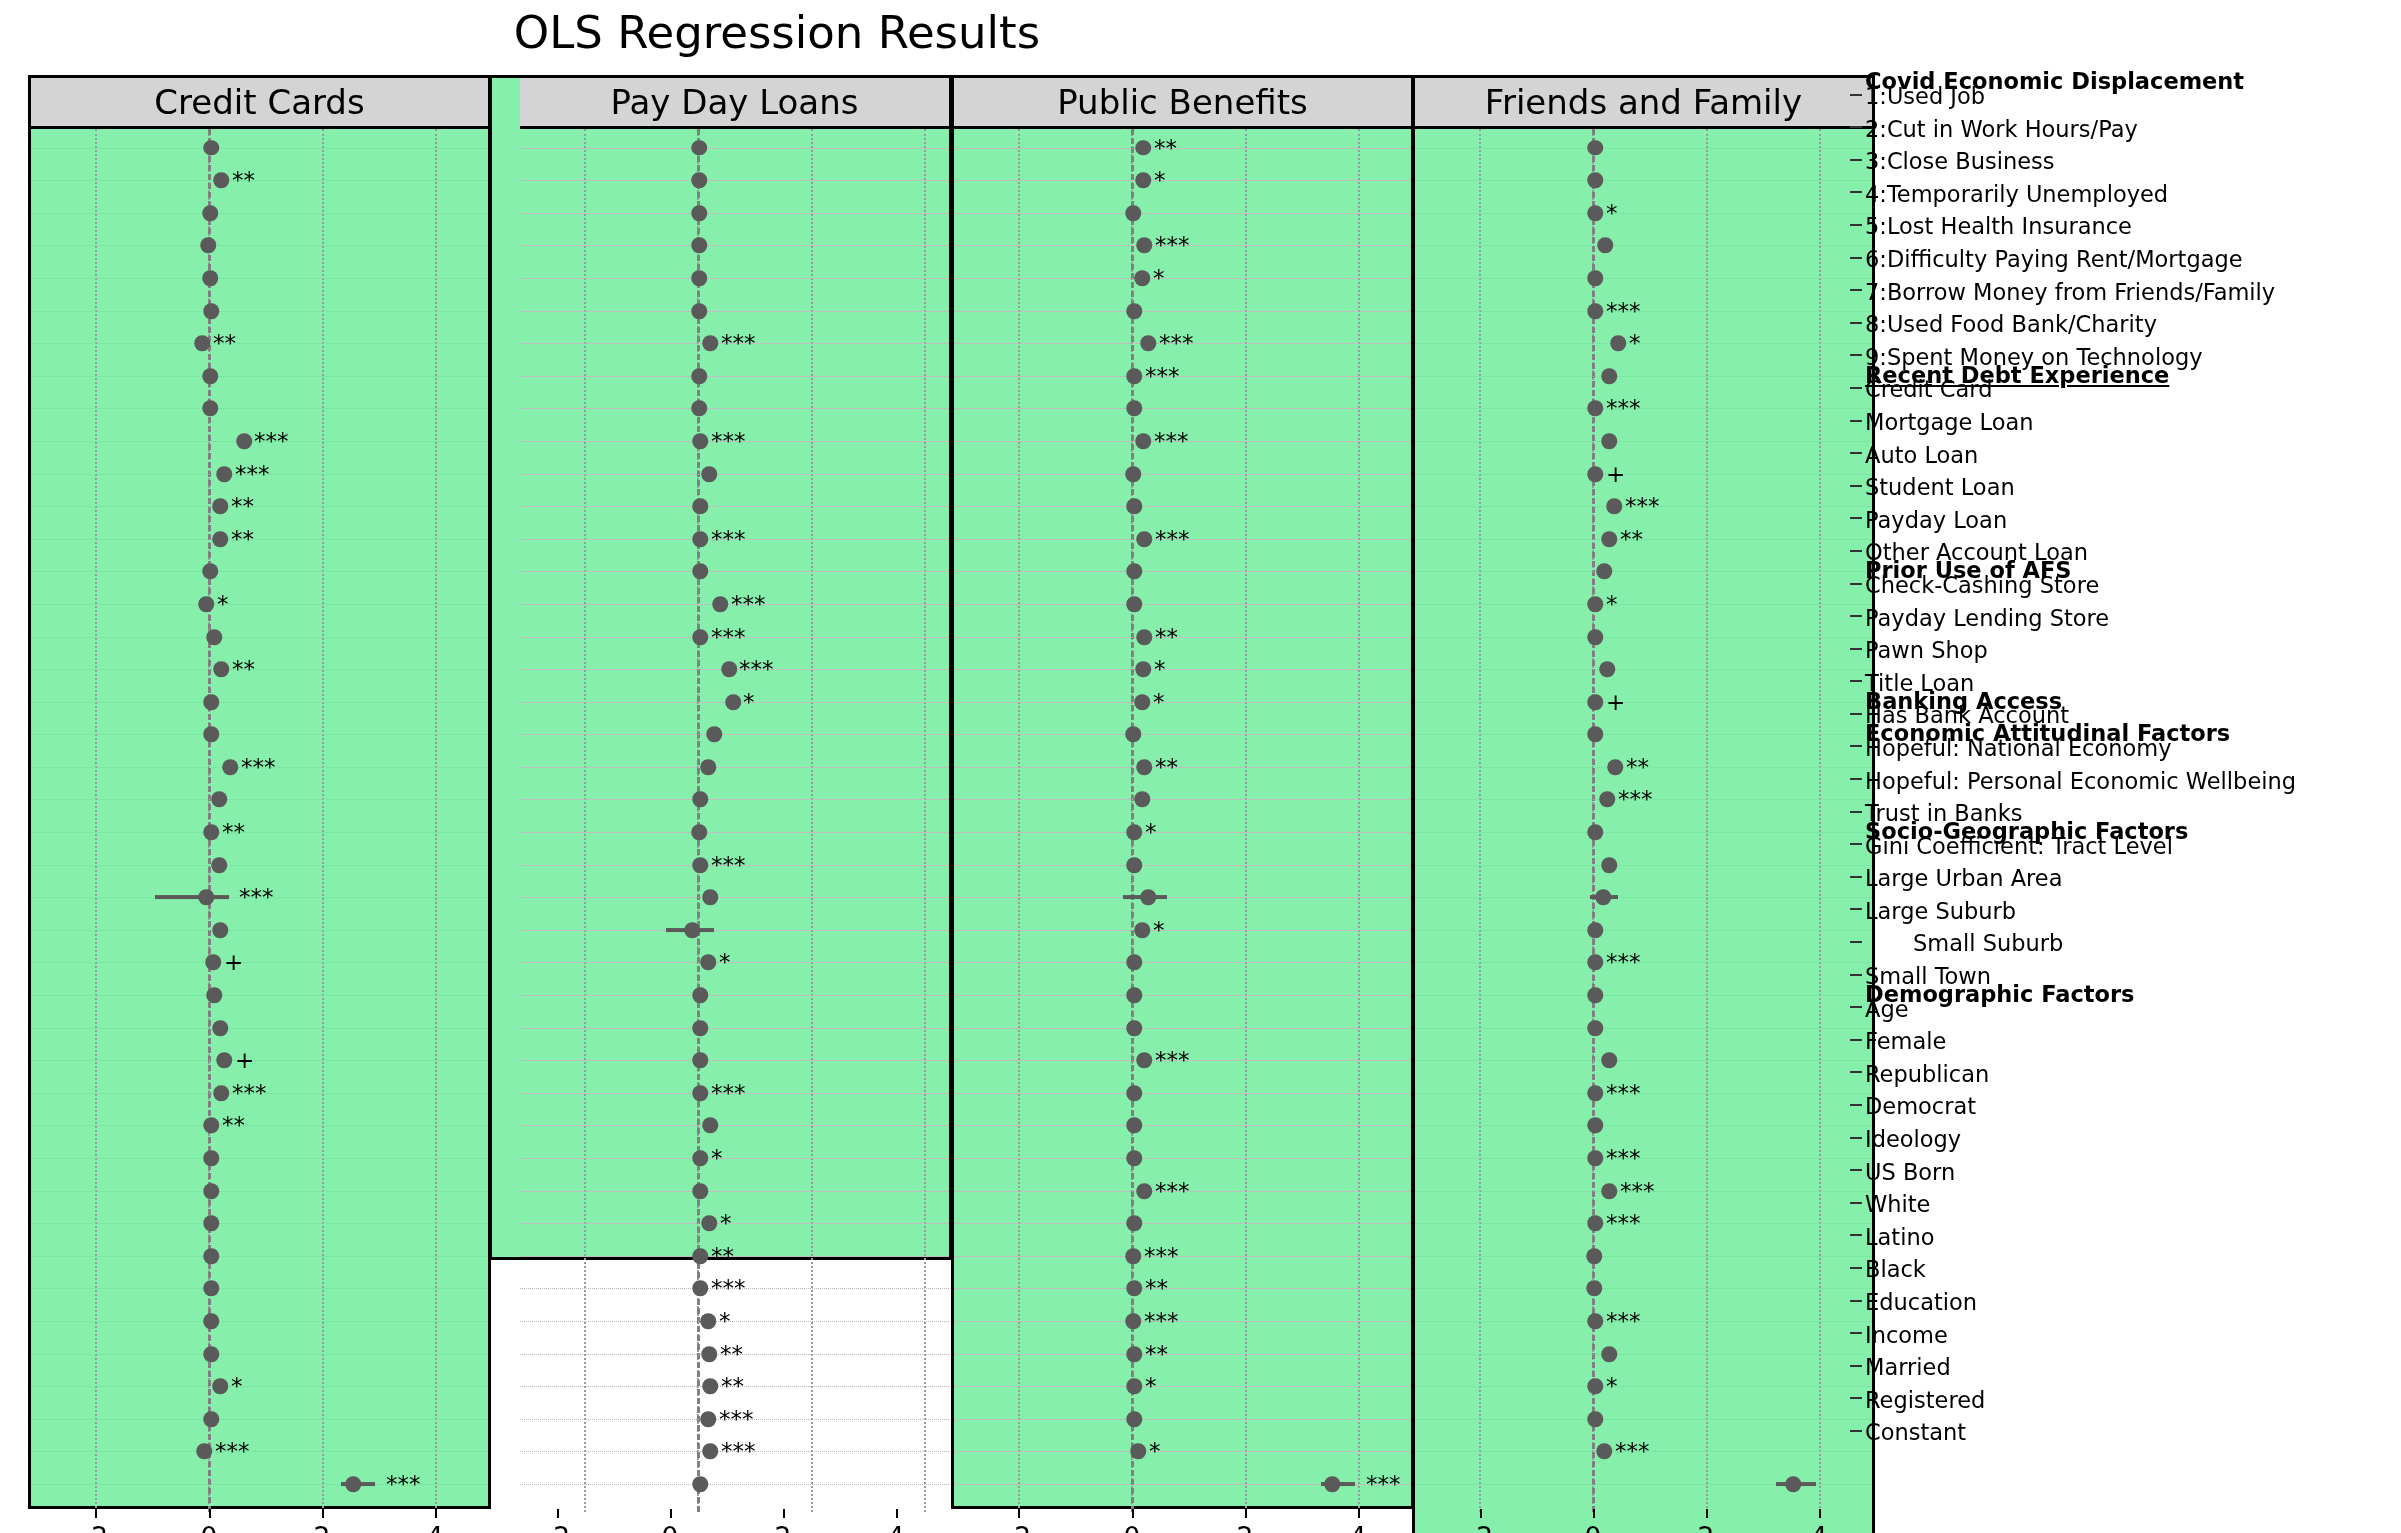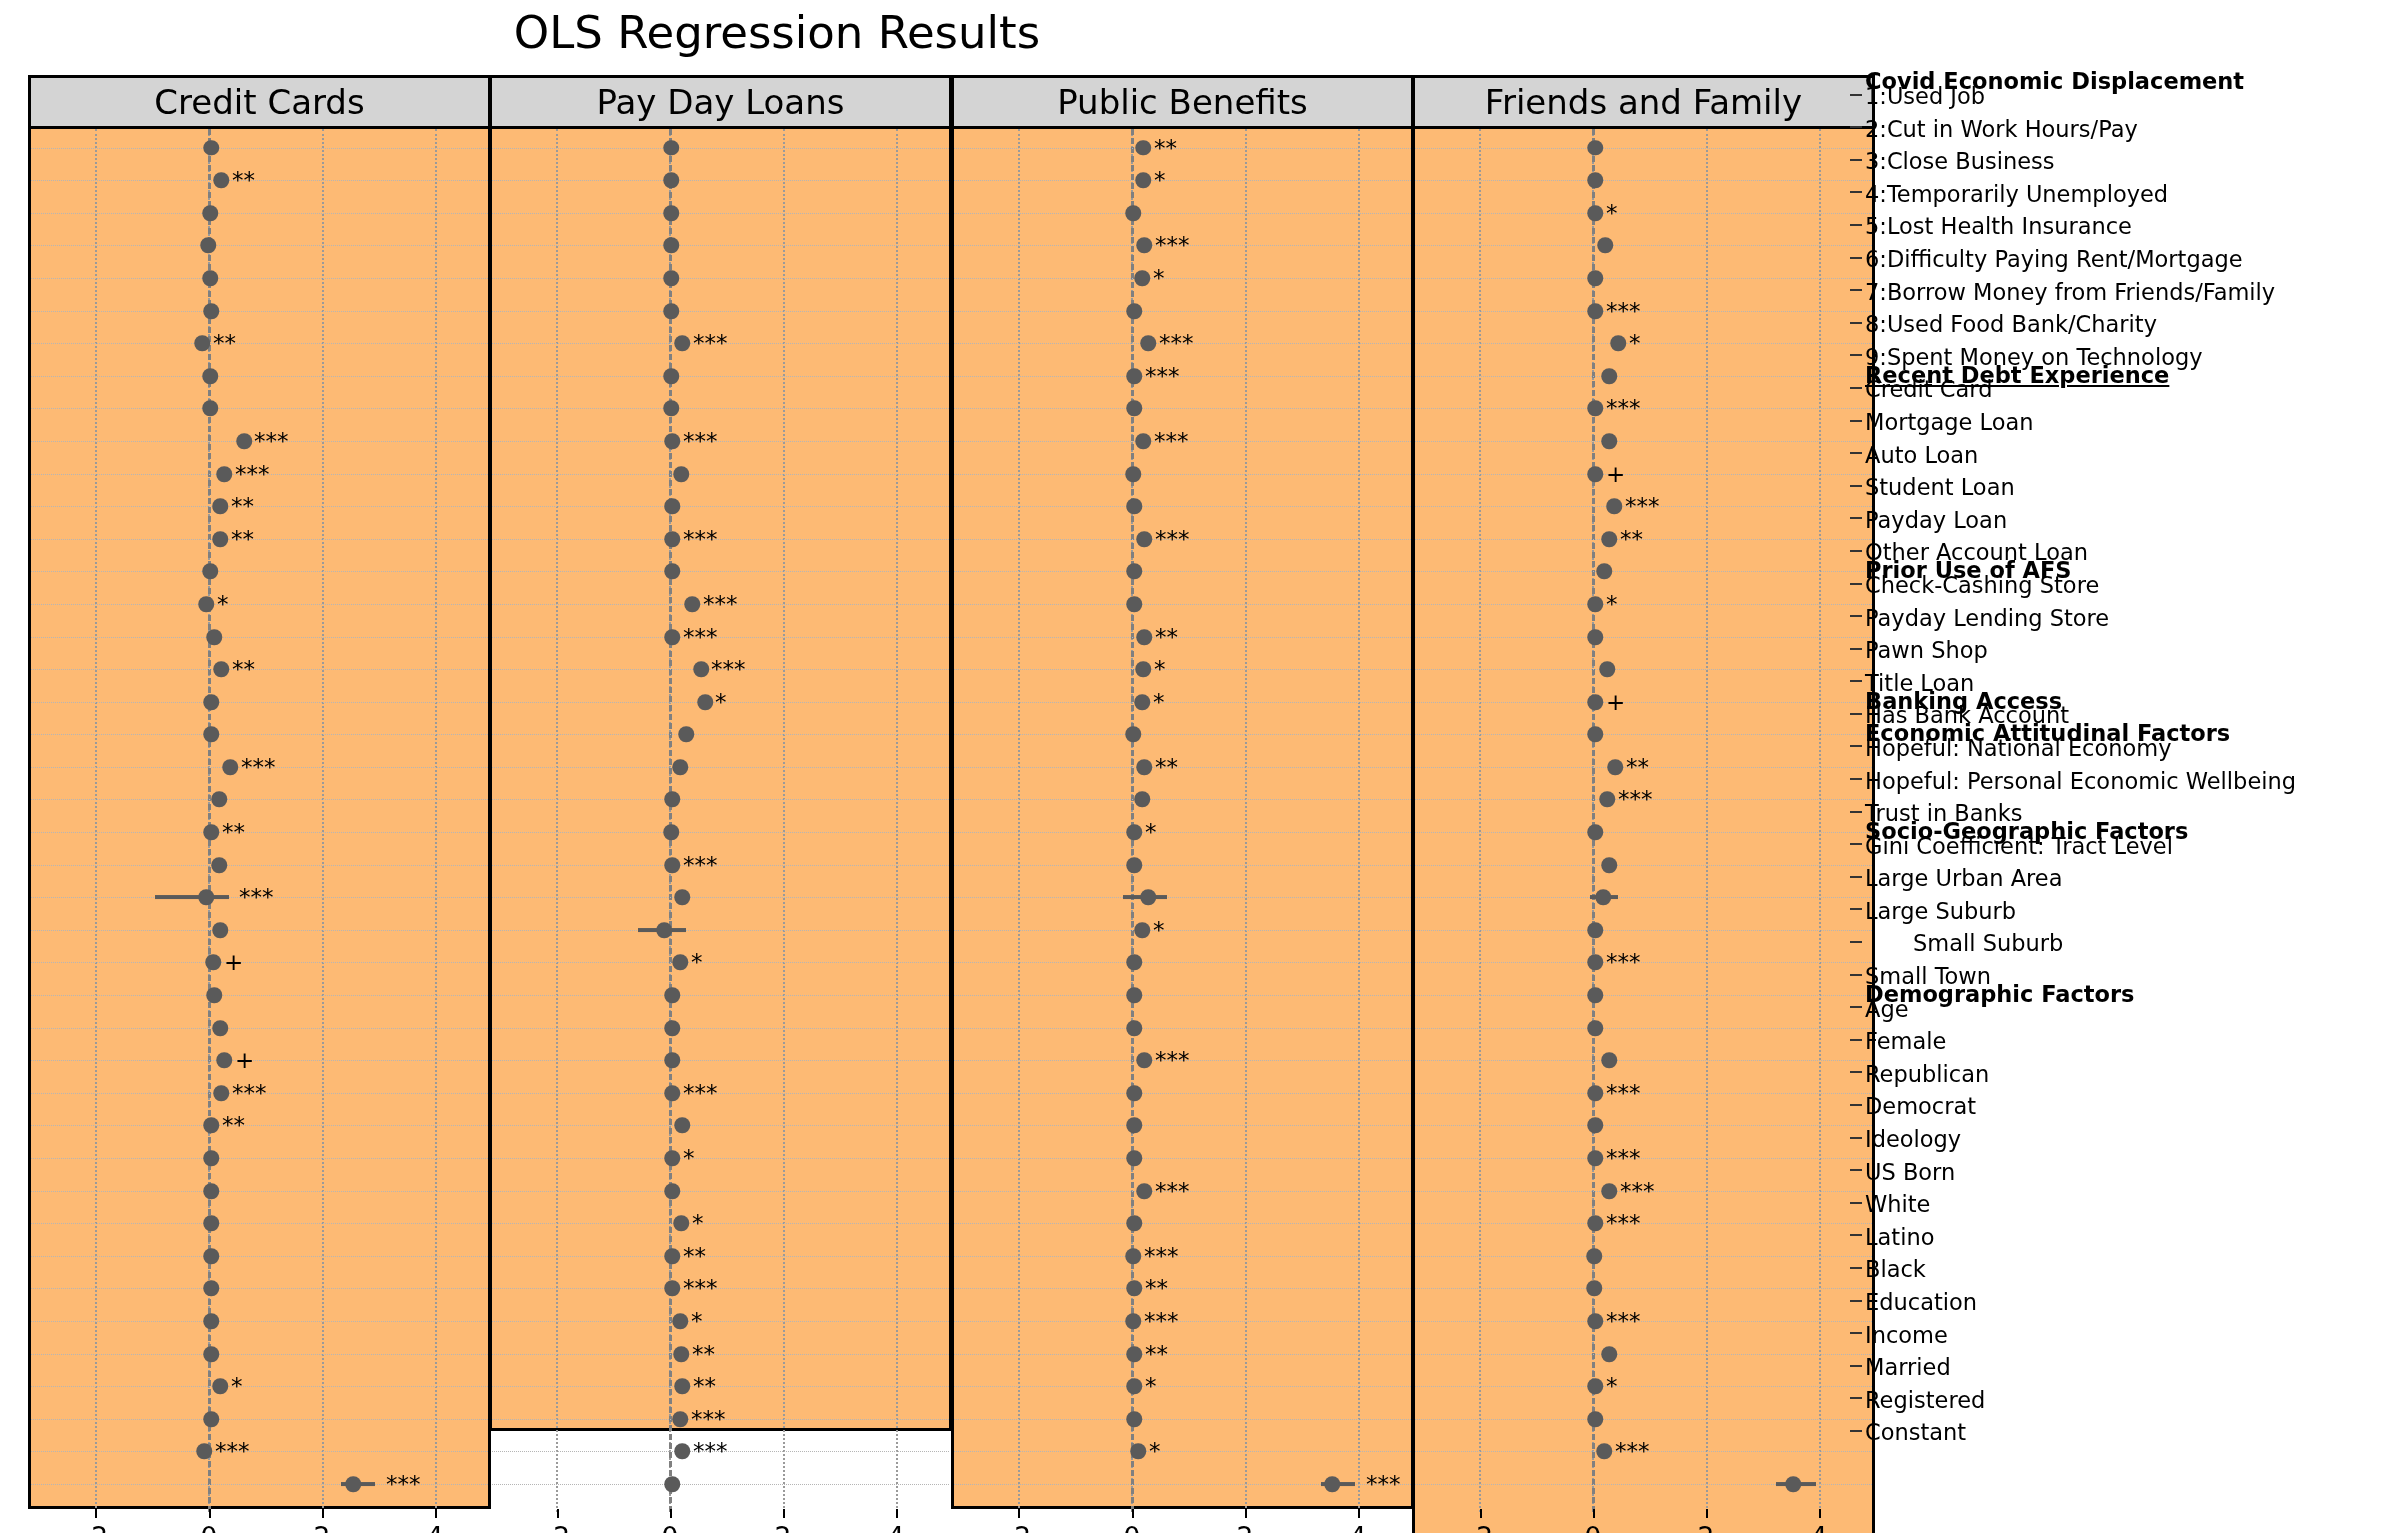--- a/index.html
+++ b/index.html
@@ -1,18 +1,18 @@
 <!DOCTYPE html>
 <html style="font-size:12.4px"><head>
 <meta charset="utf-8">
 <style>
   html,body{margin:0;padding:0;background:#ffffff;}
   body{width:2401px;height:1534px;font-family:"DejaVu Sans",sans-serif;color:#000;position:relative;overflow:hidden;}
   #title{position:absolute;left:0;top:6.2px;width:1554px;text-align:center;font-size:45px;font-family:"DejaVu Sans",sans-serif;}
-  .panel{position:absolute;top:75px;border:3.1px solid #000;box-sizing:border-box;background:#fdba74;}
+  .panel{position:absolute;top:75px;border:3.1px solid #000;box-sizing:border-box;background:#86efac;}
   .panel-header{height:51px;background:#d4d4d4;border-bottom:3.1px solid #000;display:flex;align-items:center;justify-content:center;font-size:34px;box-sizing:border-box;}
   .plotarea{position:relative;box-sizing:border-box;overflow:hidden;}
   .vgrid{position:absolute;top:0;bottom:0;width:0;border-left:2.3px dotted #9a9a9a;}
   .zeroline{position:absolute;top:0;bottom:0;width:0;border-left:3.1px dashed #808080;}
   .rowline{position:absolute;height:0;border-top:1.6px dotted #b5b5b5;left:0;right:0;}
   .pt{position:absolute;width:15.5px;height:15.5px;border-radius:50%;background:#5a5a5a;transform:translate(-50%,-50%);}
   .ci{position:absolute;height:3.9px;background:#5a5a5a;transform:translateY(-50%);}
   .sig{position:absolute;font-size:23px;font-family:"DejaVu Sans",sans-serif;color:#000;transform:translateY(-50%);white-space:nowrap;}
   .axis{position:absolute;font-size:26.4px;}
   .tick{position:absolute;transform:translateX(-50%);}
@@ -135,21 +135,21 @@
         <div class="pt" style="left: 180px; top: 1290px;"></div>
         <div class="rowline" style="top: 1322px;"></div>
         <div class="pt" style="left: 173px; top: 1322px;"></div>
         <div class="sig" style="left: 184px; top: 1322px;">***</div>
         <div class="rowline" style="top: 1355px;"></div>
         <div class="ci" style="left: 310px; width: 34px; top: 1355px;"></div>
         <div class="pt" style="left: 322px; top: 1355px;"></div>
         <div class="sig" style="left: 355px; top: 1355px;">***</div>
       </div>
     </div>
-    <div class="panel" style="left: 489px; width: 463px; height: 1356px;">
+    <div class="panel" style="left: 489px; width: 463px; height: 1185px; padding-left: 28px;">
       <div class="panel-header">Pay Day Loans</div>
       <div class="plotarea" style="height: 1383px;">
         <div class="vgrid" style="left: 64px;"></div>
         <div class="vgrid" style="left: 177px;"></div>
         <div class="vgrid" style="left: 291px;"></div>
         <div class="vgrid" style="left: 404px;"></div>
         <div class="zeroline" style="left: 177px;"></div>
         <div class="rowline" style="top: 18.6px;"></div>
         <div class="pt" style="left: 179px; top: 18.6px;"></div>
         <div class="rowline" style="top: 51px;"></div>

